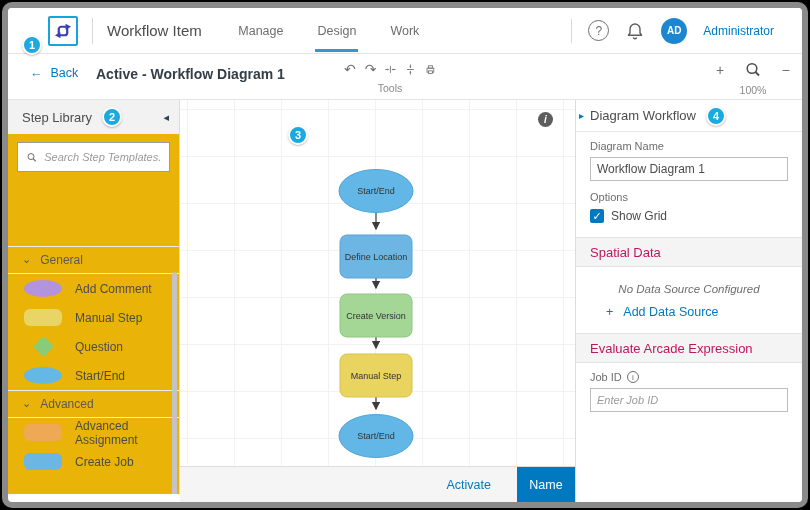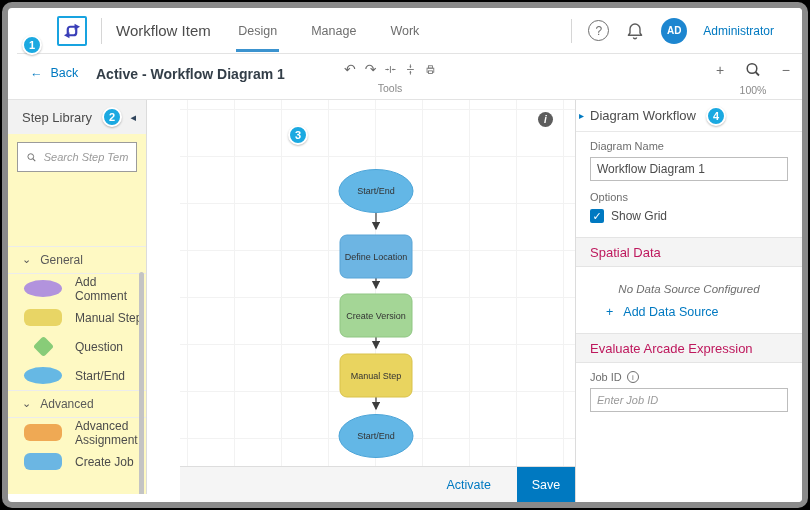--- a/index.html
+++ b/index.html
@@ -3,21 +3,21 @@
 <meta charset="utf-8">
 <style>
   * { box-sizing: border-box; margin: 0; padding: 0; }
   html,body { width:810px; height:510px; background:#000; overflow:hidden;
               font-family:"Liberation Sans", sans-serif; }
   .window { position:absolute; left:2px; top:2px; width:806px; height:506px;
             border:6px solid #8a8a8a; border-radius:10px; background:#fff; overflow:hidden; }
 
   
   .hdr { position:absolute; left:0; top:0; right:0; height:46px; background:#fff;
-         border-bottom:1px solid #e3e3e3; display:flex; align-items:center; padding:0 28px;margin-left:9px; }
+         border-bottom:1px solid #e3e3e3; display:flex; align-items:center; padding:0 28px; }
   .logo { width:30px; height:30px; border:2px solid #18a3e0; border-radius:2px;
           display:flex; align-items:center; justify-content:center; margin-left:12px; }
   .hdr-divider { width:1px; height:26px; background:#d6d6d6; margin:0 14px; }
   .app-title { font-size:15px; color:#4c4c4c; }
   .tabs { display:flex; gap:30px; margin-left:auto; margin-right:150px; }
   .tab { font-size:12.5px; color:#6e6e6e; padding:14px 2px 11px; cursor:pointer; border-bottom:3px solid transparent; }
   .tab.active { border-bottom-color:#3b93cf; }
   .hdr-icons { display:flex; align-items:center; gap:16px; }
   .icon-divider { width:1px; height:24px; background:#d6d6d6; }
   .help-circle { width:21px; height:21px; border:1.5px solid #6e6e6e; border-radius:50%;
@@ -36,21 +36,21 @@
   .tools { position:absolute; left:336px; top:4px; width:92px; text-align:center; }
   .tools-row { display:flex; gap:9px; align-items:center; justify-content:center; height:22px; color:#6e6e6e; }
   .tool-glyph { font-size:14px; line-height:1; cursor:pointer; }
   .tools-label { font-size:10.5px; color:#8a8a8a; margin-top:2px; }
   .zoomer { position:absolute; right:10px; top:4px; width:78px; text-align:center; }
   .zoomer-row { display:flex; align-items:center; justify-content:space-between; height:24px; color:#4c4c4c; padding:0 2px; }
   .zoomer-row .pm { font-size:14px; color:#6e6e6e; cursor:pointer; }
   .zoom-level { font-size:10.5px; color:#8a8a8a; margin-top:2px; }
 
   
-  .sidebar { position:absolute; left:0; top:92px; bottom:8px; width:139px; background:#fef9c3;
+  .sidebar { position:absolute; left:0; top:92px; bottom:8px; width:172px; background:#eab308;
              border-right:1px solid #dcdcdc; }
   .canvas  { position:absolute; left:172px; right:227px; top:92px; bottom:0; background:#fff;
              background-image: linear-gradient(#f2f2f2 1px, transparent 1px),
                                linear-gradient(90deg,#f2f2f2 1px, transparent 1px);
              background-size:47px 47px; background-position:7px 9px; }
   .rpanel  { position:absolute; right:0; width:227px; top:92px; bottom:0; background:#fff;
              border-left:1px solid #dcdcdc; }
 
   
   .sl-header { height:34px; background:#f2f2f2; display:flex; align-items:center; padding:0 10px 0 14px;
@@ -129,22 +129,22 @@
         <path d="M8 19 V11 a3 3 0 0 1 3 -3 h6" fill="none" stroke="#3a3fb8" stroke-width="2.6"></path>
         <polygon points="16,4.5 22.5,8 16,11.5" fill="#3a3fb8"></polygon>
         <path d="M18 7 v8 a3 3 0 0 1 -3 3 h-6" fill="none" stroke="#3a3fb8" stroke-width="2.6"></path>
         <polygon points="10,14.5 3.5,18 10,21.5" fill="#3a3fb8"></polygon>
       </svg>
     </div>
     <div class="hdr-divider"></div>
     <div class="app-title">Workflow Item</div>
 
     <div class="tabs">
+      <div class="tab">Manage</div>
       <div class="tab active">Design</div>
-      <div class="tab">Manage</div>
       <div class="tab">Work</div>
     </div>
 
     <div class="hdr-icons">
       <div class="icon-divider"></div>
       <div class="help-circle">?</div>
       <svg width="20" height="20" viewBox="0 0 20 20">
         <path d="M10 3 a5 5 0 0 1 5 5 v4 l1.6 2.2 H3.4 L5 12 V8 a5 5 0 0 1 5 -5 z" fill="none" stroke="#5d5d5d" stroke-width="1.4" stroke-linejoin="round"></path>
         <path d="M8.3 16.5 a1.8 1.8 0 0 0 3.4 0" fill="none" stroke="#5d5d5d" stroke-width="1.4"></path>
       </svg>
@@ -289,21 +289,21 @@
 
       <rect x="160" y="224" width="72" height="43" rx="7" fill="#e9d45f" stroke="#d9c24a" stroke-width="1"></rect>
       <text x="196" y="249" text-anchor="middle" font-size="9" fill="#333">Manual Step</text>
 
       <ellipse cx="196" cy="306" rx="37" ry="21.5" fill="#63b7e6" stroke="#4ba4d8" stroke-width="1"></ellipse>
       <text x="196" y="309" text-anchor="middle" font-size="9" fill="#333">Start/End</text>
     </svg>
 
     <div class="canvas-footer">
       <span class="activate-link">Activate</span>
-      <button class="save-btn">Save</button>
+      <button class="save-btn">Name</button>
     </div>
   </div>
 
   <div class="rpanel">
     <div class="rp-header">
       <span class="rp-collapse">▸</span>
       <span>Diagram Workflow</span>
       <span class="badge badge-inline">4</span>
     </div>
 

